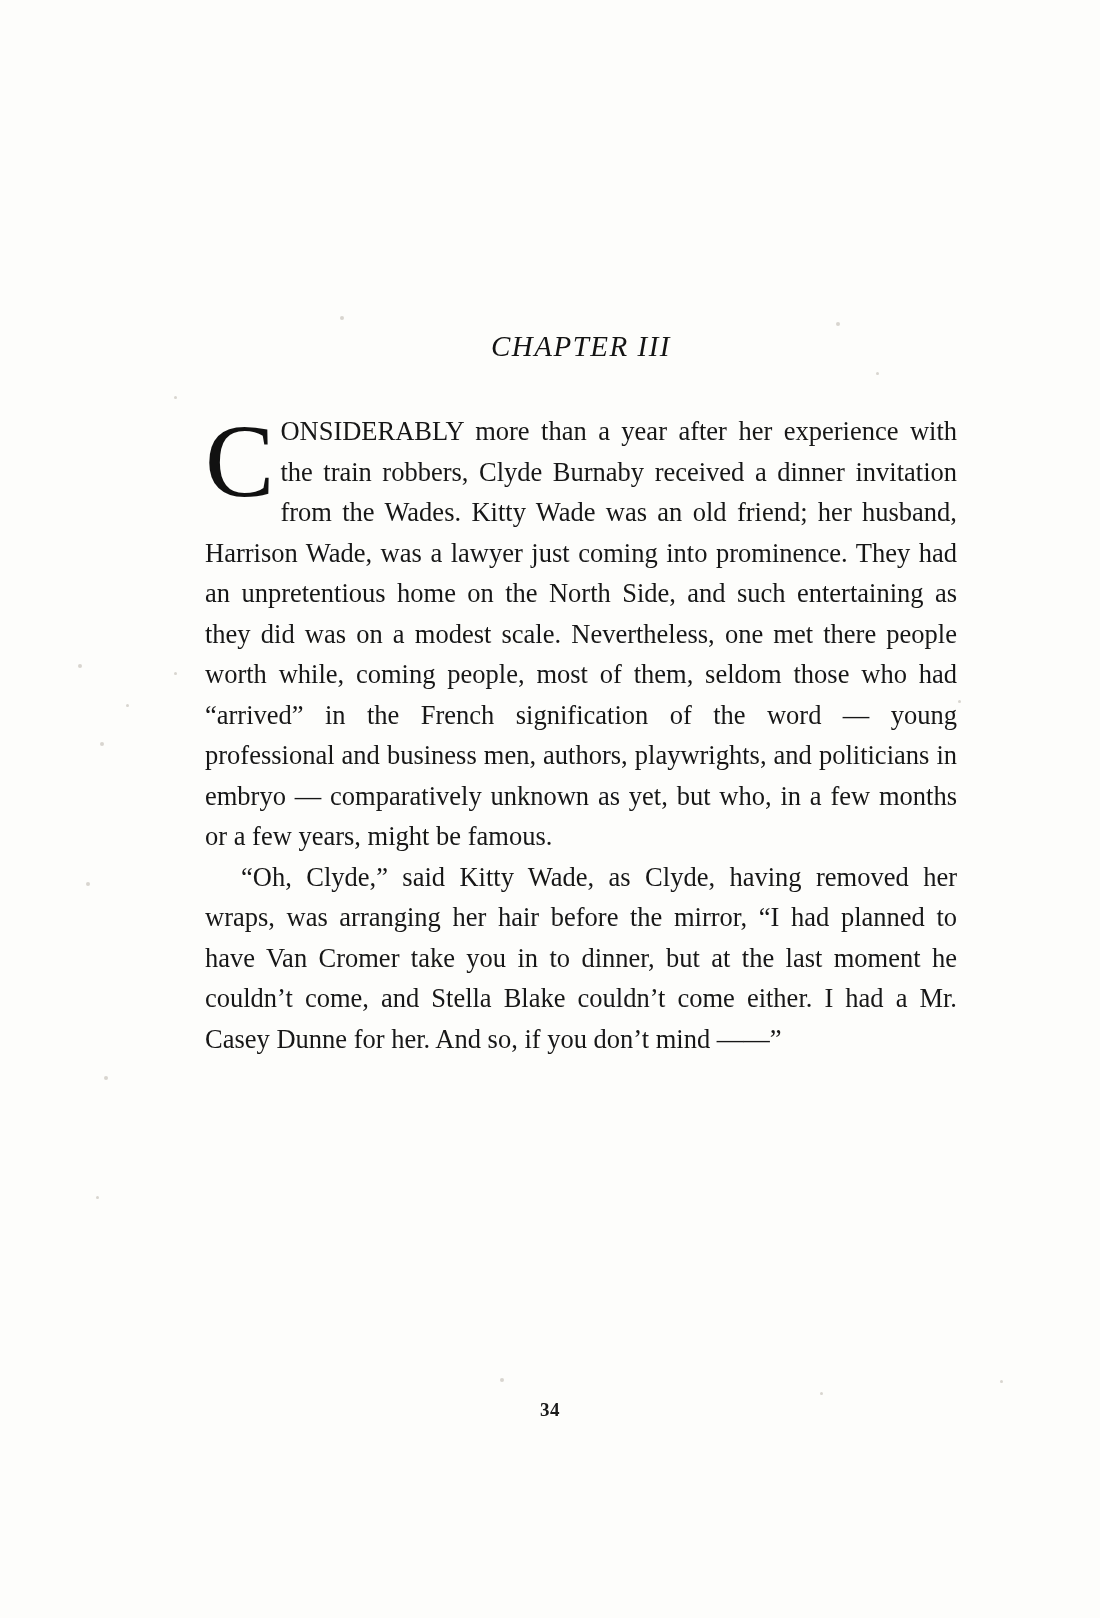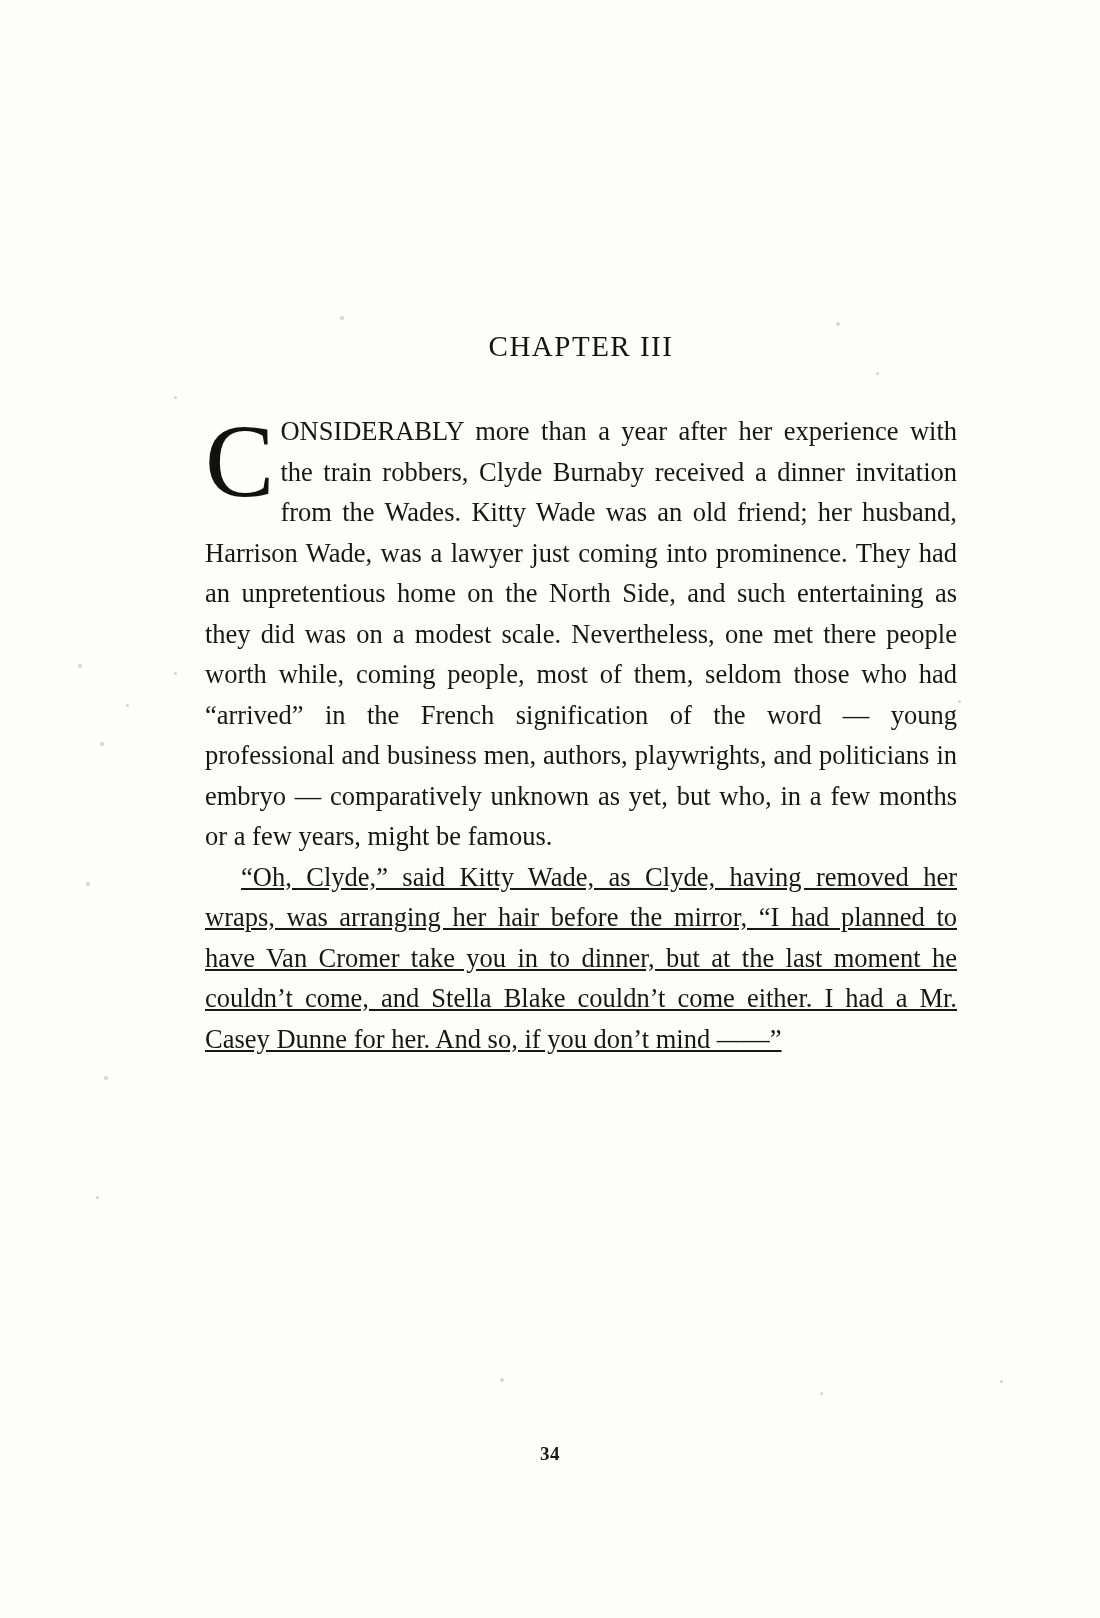--- a/index.html
+++ b/index.html
@@ -40,54 +40,54 @@
     width: 752px;
   }
 
   .chapter-heading {
     text-align: center;
     font-size: 29px;
     letter-spacing: 1.5px;
     font-weight: 400;
     margin: 0 0 48px 0;
     color: #141414;
+    font-style: italic;
   }
 
   p {
     margin: 0;
     font-size: 26.5px;
     line-height: 40.5px;
     text-align: justify;
     text-justify: inter-word;
     color: #171717;
     hyphens: none;
   }
 
   p.opening {
     text-indent: 0;
   }
 
   p.indented {
     text-indent: 36px;
-    text-decoration: underline;
   }
 
   .dropcap {
     float: left;
     font-size: 104px;
     line-height: 84px;
     padding: 6px 6px 0 0;
     margin-top: 2px;
     font-family: "Liberation Serif", serif;
     color: #111111;
   }
 
   .page-number {
     position: absolute;
-    top: 1443px;
+    top: 1399px;
     left: 0;
     width: 1100px;
     text-align: center;
     font-size: 19px;
     font-weight: bold;
     letter-spacing: .5px;
     color: #1a1a1a;
   }
 </style>
 </head>

